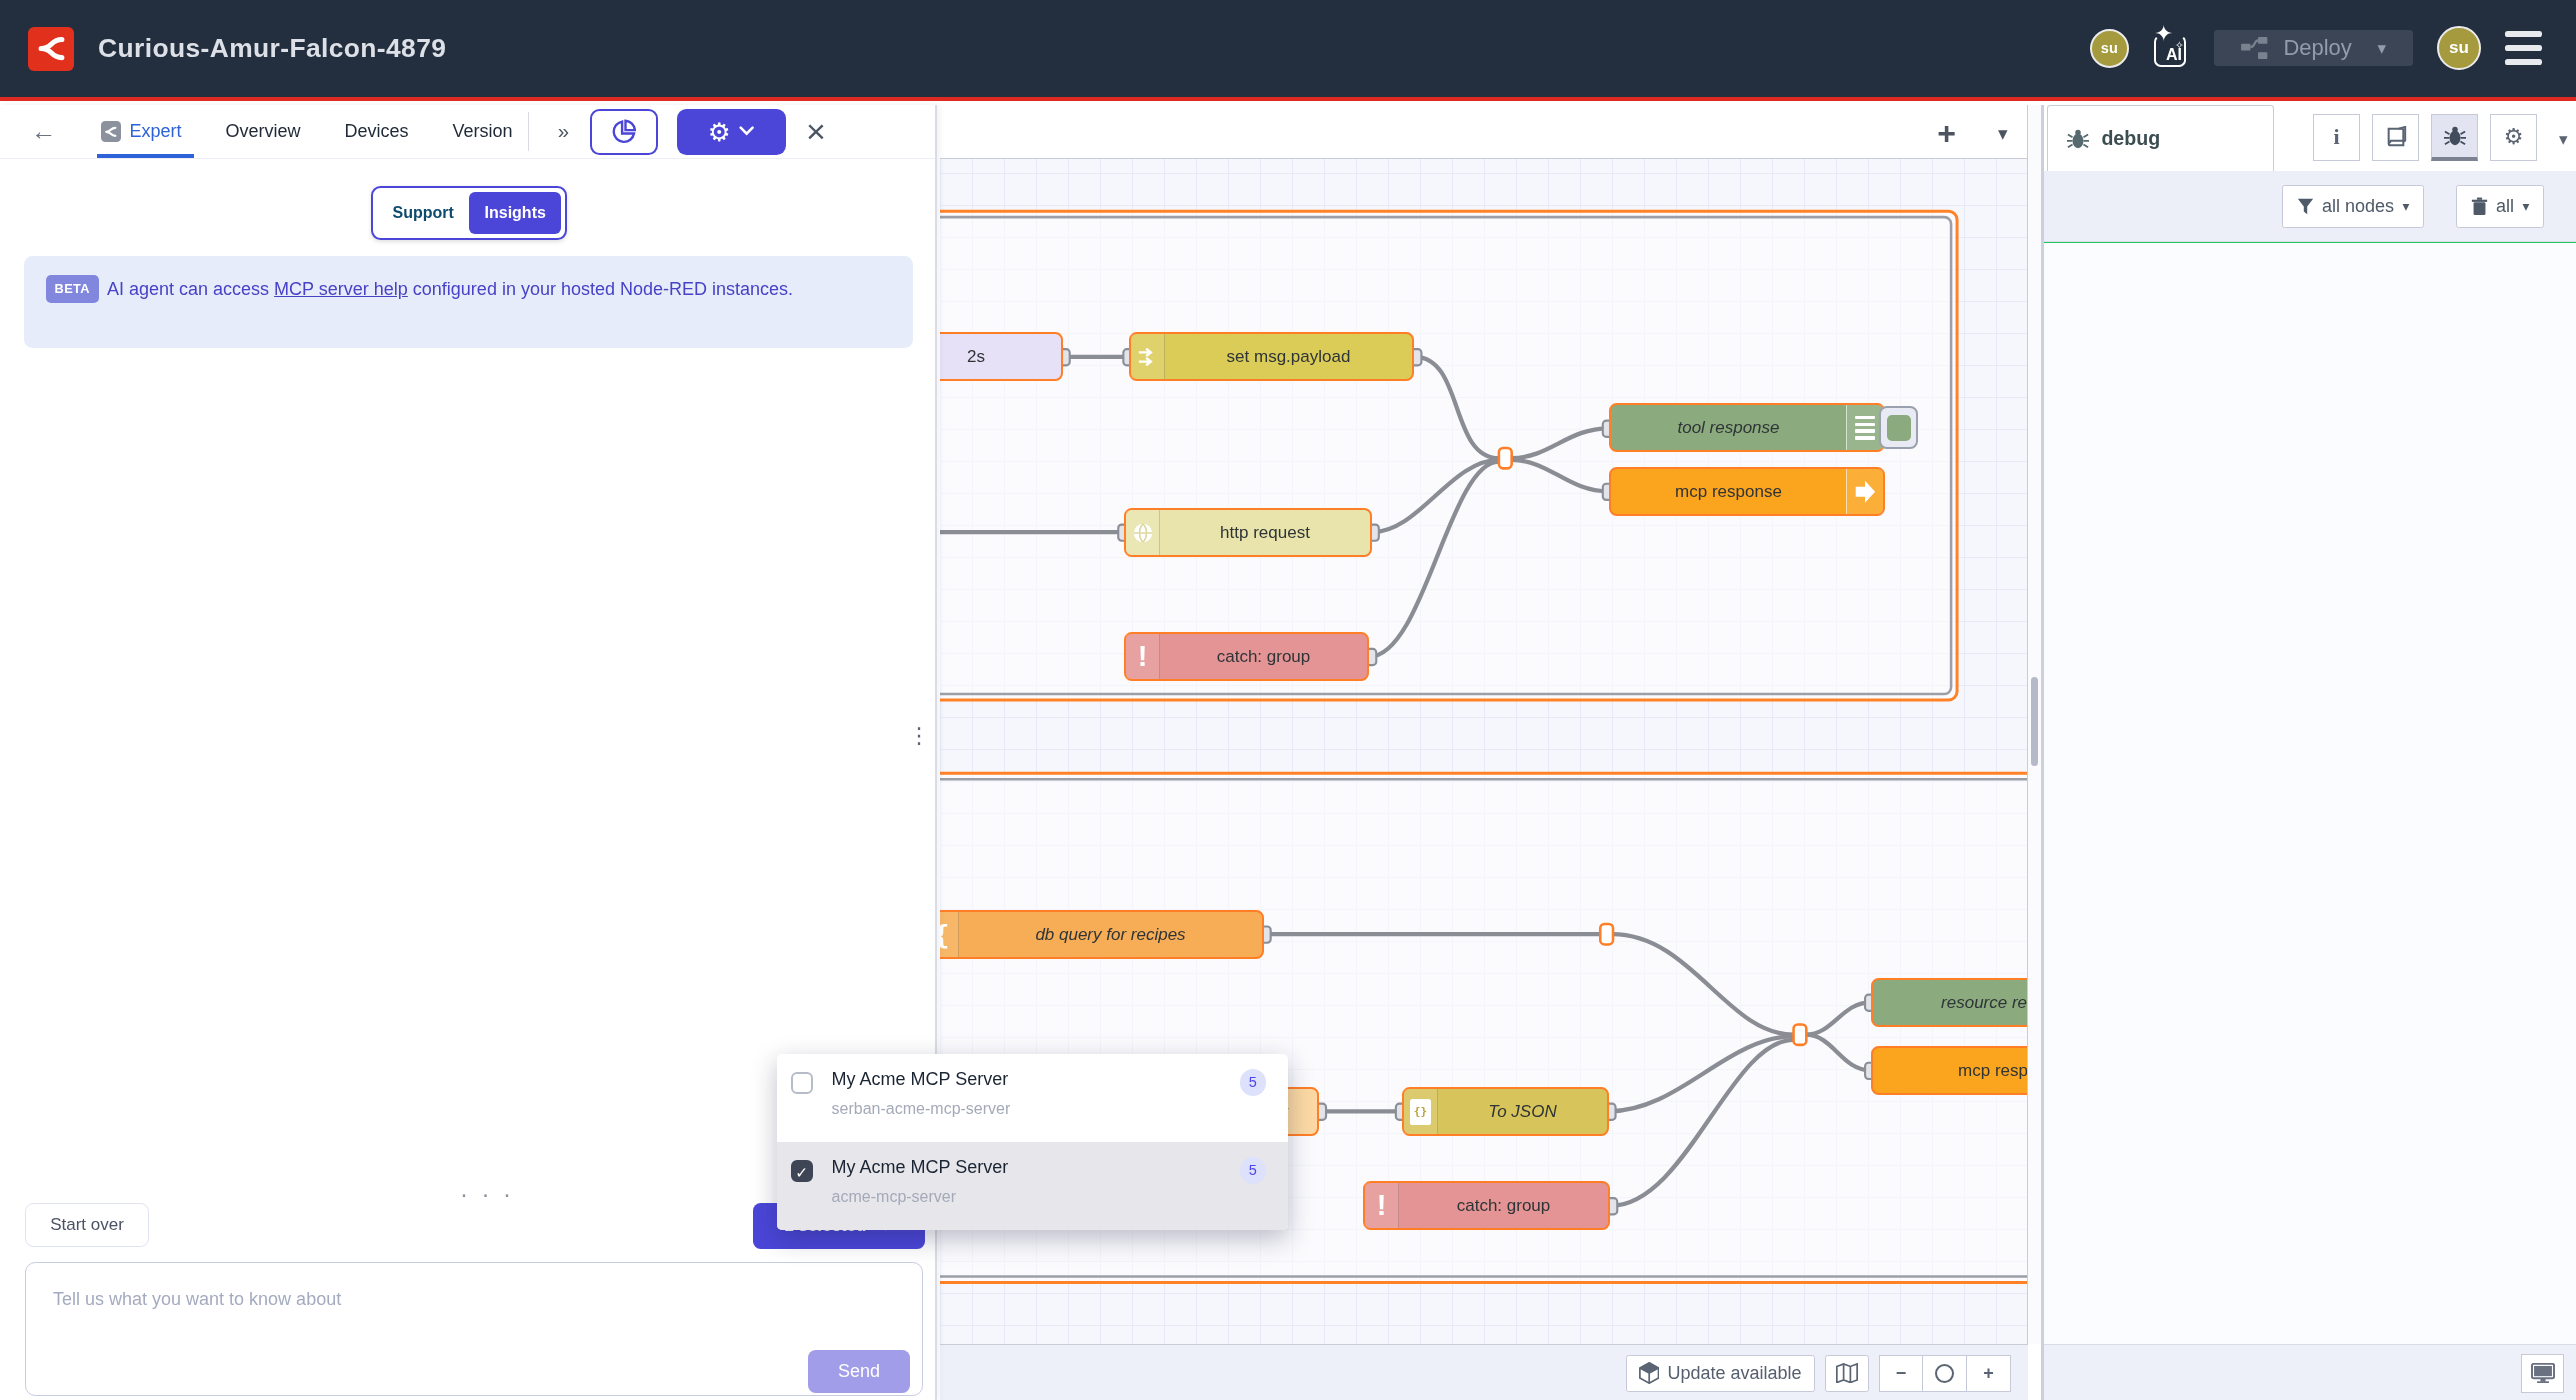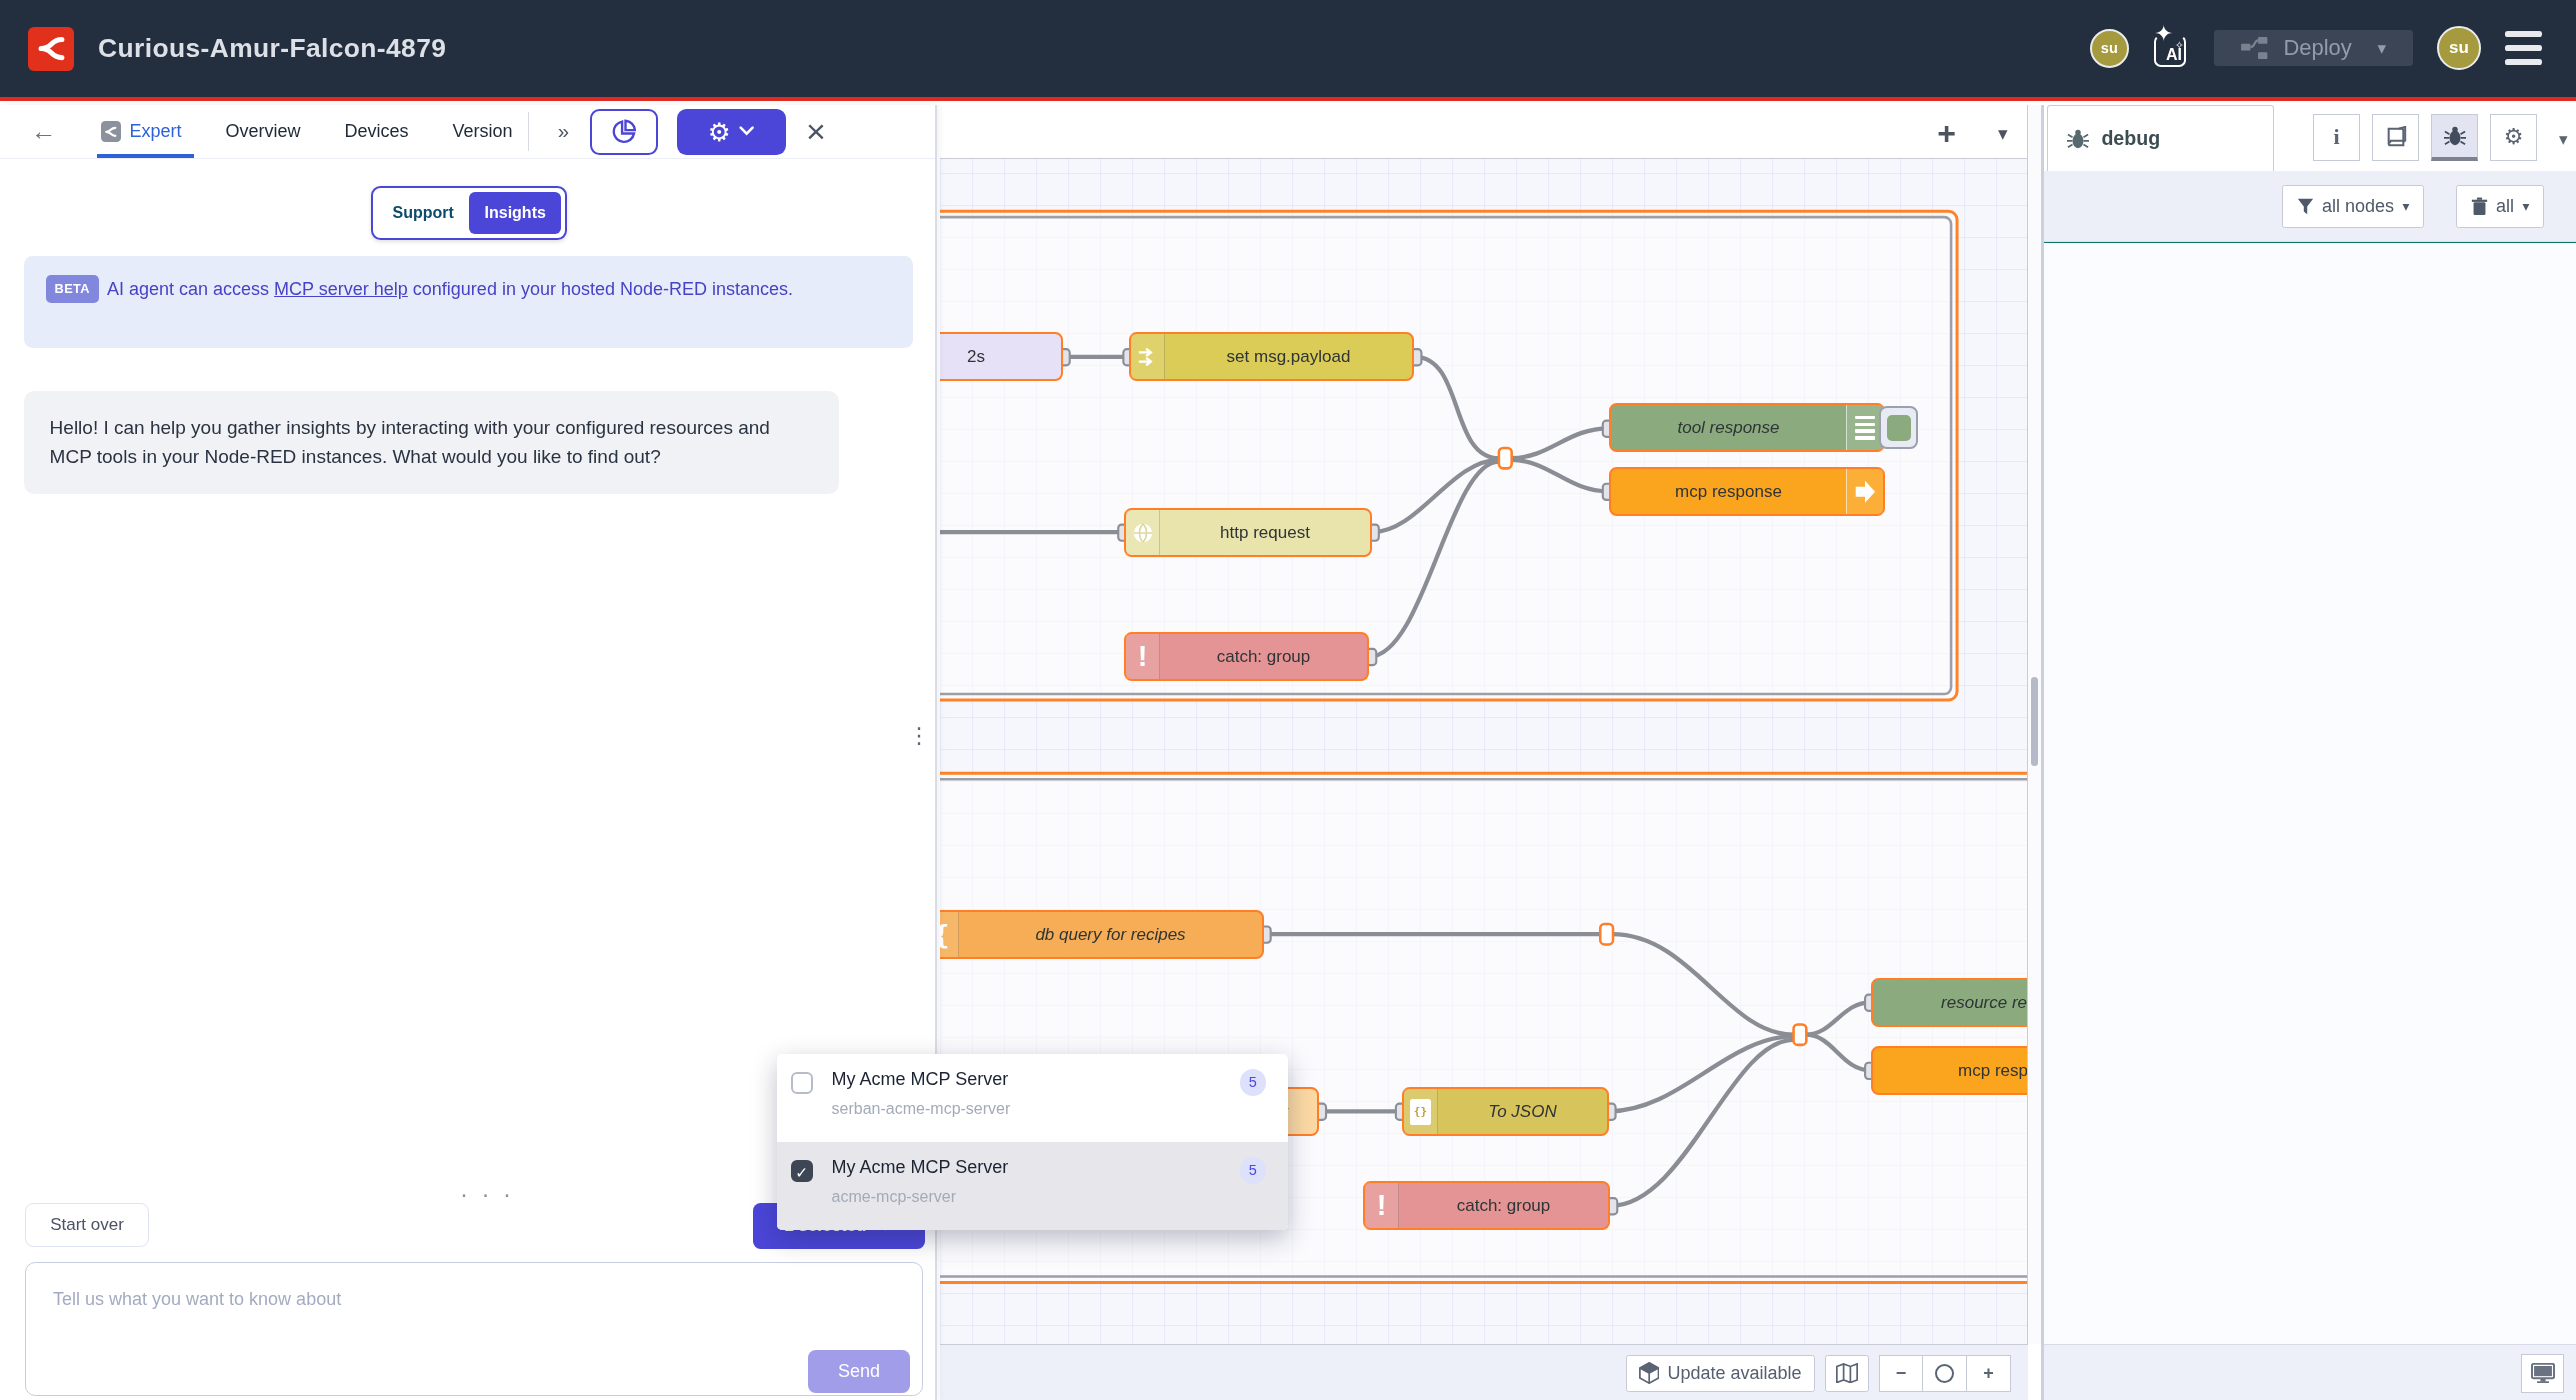--- a/index.html
+++ b/index.html
@@ -95,21 +95,21 @@
   .zoom-group { display:flex; }
   .zoom-group .status-btn { width:44px; padding:0; font-weight:700; color:#5a6472; }
   .zoom-group .status-btn + .status-btn { border-left:none; }
   .zoom-o { width:19px; height:19px; border:2.6px solid #5a6472; border-radius:50%; }
 
   
   #canvas-scroll { position:absolute; left:2027px; top:105px; width:13.6px; height:1239px; background:#fbfbfd; border-left:0.9px solid #c9ccd8; z-index:6; }
   #canvas-scroll .thumb { position:absolute; left:2.6px; top:572px; width:7.7px; height:89px; background:#b6bac8; border-radius:4.3px; }
 
   
-  #sidebar { position:absolute; left:2041px; top:105px; width:535px; height:1296px; background:#0f766e; border-left:3.4px solid #ccd0dc; z-index:10; }
+  #sidebar { position:absolute; left:2041px; top:105px; width:535px; height:1296px; background:#22c55e; border-left:3.4px solid #ccd0dc; z-index:10; }
   .sb-header { position:absolute; left:0; top:0; width:100%; height:66px; background:#fff; }
   .sb-tab { position:absolute; left:3.4px; top:0px; width:227px; height:66px; background:#fff; border:1.3px solid #c9cdda; border-bottom:none; border-radius:3.4px 3.4px 0 0; display:flex; align-items:center; gap:12px; padding-left:19px; font-size:19.6px; font-weight:700; color:#3c4d52; }
   .sb-btns { position:absolute; right:39px; top:8.5px; display:flex; gap:12px; align-items:center; }
   .sb-btn { width:47px; height:47px; border:1.3px solid #c6cad8; background:#fff; display:flex; align-items:center; justify-content:center; color:#5a6472; font-size:22px; }
   .sb-btn.active { background:#e2e4f2; border-bottom:4.3px solid #7d8292; }
   .sb-caret { position:absolute; right:8.5px; top:24px; color:#5a6472; font-size:17px; }
   .sb-filterrow { position:absolute; left:0; top:66px; width:100%; height:71px; background:#edeff8; border-bottom:0.9px solid #dcdfeb; }
   .filter-btn { position:absolute; top:13.6px; height:43px; background:#fff; border:1.3px solid #c6cad8; border-radius:2.6px; display:flex; align-items:center; gap:8.5px; font-size:18px; color:#4e5a68; padding:0 13.6px; }
   .sb-content { position:absolute; left:0; top:138px; width:100%; bottom:57px; background:#fbfcff; }
   .sb-bottom { position:absolute; left:0; bottom:0; width:100%; height:57px; background:#eef0f9; border-top:1.7px solid #d9dce8; }
@@ -434,21 +434,20 @@
 
   <div class="mode-toggle">
     <div class="mode-opt">Support</div>
     <div class="mode-opt selected">Insights</div>
   </div>
 
   <div class="beta-banner">
     <span class="beta-badge">BETA</span><span>AI agent can access </span><a href="#">MCP server help</a><span> configured in your hosted Node-RED instances.</span>
   </div>
 
-  <div class="greeting-bubble">Hello! I can help you gather insights by interacting with your configured resources and MCP tools in your Node-RED instances. What would you like to find out?</div>
 
   <div class="panel-resize-dots">⋮</div>
   <div class="footer-dots">· · ·</div>
 
   <div class="start-over-btn">Start over</div>
   <div class="selected-btn">
     <span>1 selected</span>
     <svg width="15.3" height="10.2" viewBox="0 0 18 12">
         <path d="M2 2 L9 9 L16 2" stroke="#fff" stroke-width="3" fill="none" stroke-linecap="round"></path>
       </svg>

